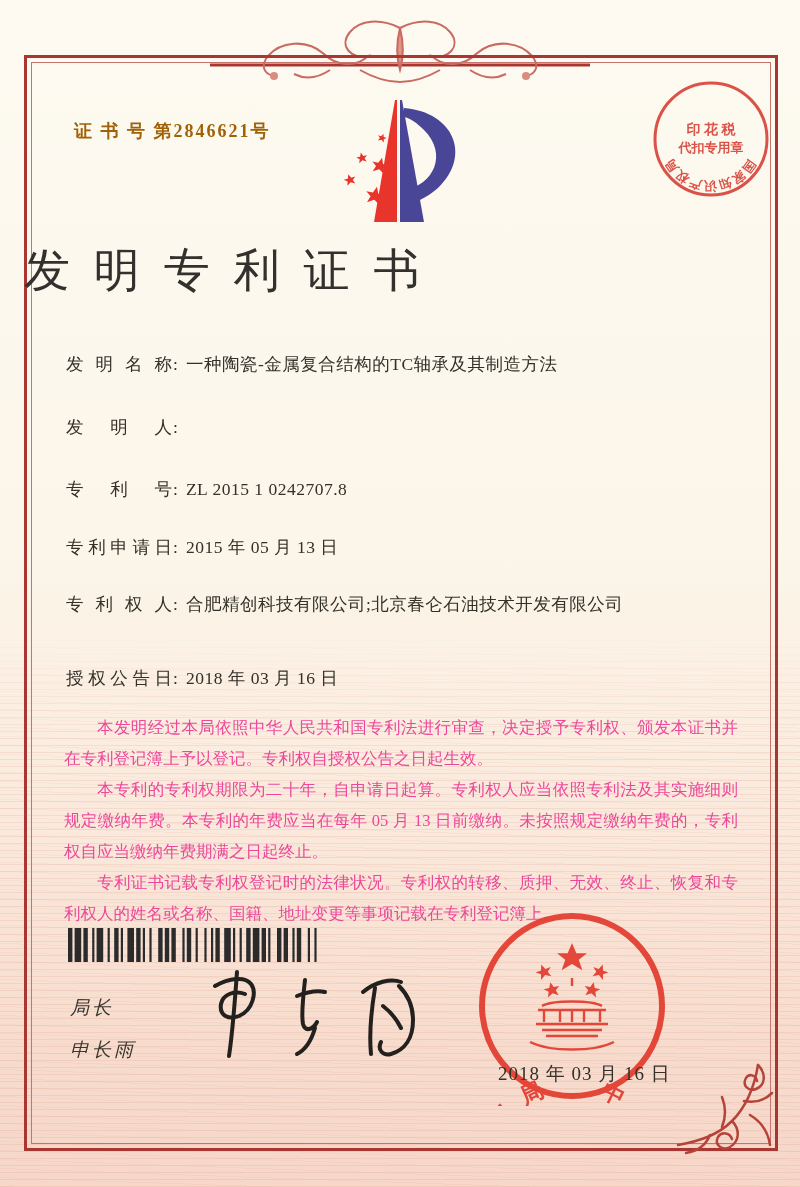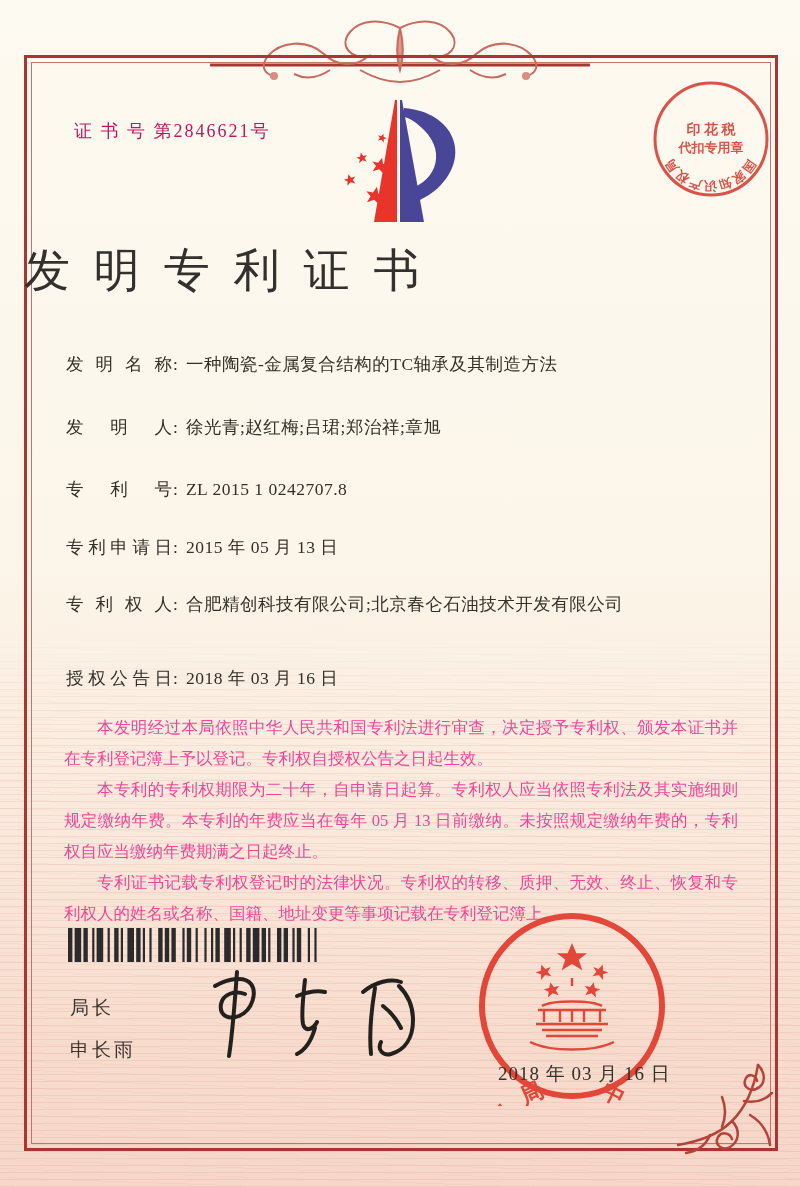--- a/index.html
+++ b/index.html
@@ -18,22 +18,23 @@
   }
   .frame-outer{
     position:absolute;left:24px;top:55px;right:22px;bottom:36px;
     border:3px solid #a93630;
   }
   .frame-inner{
     position:absolute;left:4px;top:4px;right:4px;bottom:4px;
     border:1px solid #c4746d;
   }
   .cert-number{
-    position:absolute;left:74px;top:119px;font-size:18px;color:#be185d;
+    position:absolute;left:74px;top:119px;font-size:18px;color:#a16207;
     letter-spacing:2px;
+    font-weight:bold;
   }
   .logo{position:absolute;left:318px;top:90px;}
   .title{
     position:absolute;left:0;right:0;top:240px;text-align:left;
     font-size:46px;color:#33312e;letter-spacing:0.52em;text-indent:0.52em;
     font-weight:500;
   }
   .fields{position:absolute;left:66px;top:352px;width:680px;}
   .frow{display:flex;align-items:center;font-size:17.5px;color:#333029;}
   .frow .flabel{
@@ -47,21 +48,21 @@
   .r3{margin-top:38px;}
   .r4{margin-top:34px;}
   .r5{margin-top:33px;}
   .r6{margin-top:50px;}
   .body-text{
     position:absolute;left:64px;top:712px;width:674px;
     font-size:16.5px;line-height:31px;color:#ec4899;text-align:justify;
   }
   .body-text p{margin:0;text-indent:2em;}
   .barcode{position:absolute;left:68px;top:928px;}
-  .signer{position:absolute;left:70px;top:995px;font-size:19px;color:#3a362f;}
+  .signer{position:absolute;left:70px;top:995px;font-size:19px;color:#3a362f;font-style:italic;}
   .signer div{margin-bottom:16px;letter-spacing:3px;}
   .signature{position:absolute;left:185px;top:958px;}
   .seal{position:absolute;left:472px;top:906px;opacity:0.92;}
   .issue-date{
     position:absolute;left:498px;top:1061px;font-size:19px;color:#33302a;
     letter-spacing:1px;z-index:5;
   }
   .tax-stamp{position:absolute;left:648px;top:76px;opacity:0.85;}
   .ornament-top{position:absolute;left:210px;top:8px;}
   .ornament-br{position:absolute;right:10px;bottom:18px;}
@@ -114,21 +115,20 @@
 
 <div class="fields">
   <div class="frow r1">
     <span class="flabel">发明名称</span>
       <span class="fcolon">:</span>
     <span class="fvalue">一种陶瓷-金属复合结构的TC轴承及其制造方法</span>
   </div>
   <div class="frow r2">
     <span class="flabel">发明人</span>
       <span class="fcolon">:</span>
-    <span class="fvalue">徐光青;赵红梅;吕珺;郑治祥;章旭</span>
   </div>
   <div class="frow r3">
     <span class="flabel">专利号</span>
       <span class="fcolon">:</span>
     <span class="fvalue">ZL 2015 1 0242707.8</span>
   </div>
   <div class="frow r4">
     <span class="flabel">专利申请日</span>
       <span class="fcolon">:</span>
     <span class="fvalue">2015 年 05 月 13 日</span>

